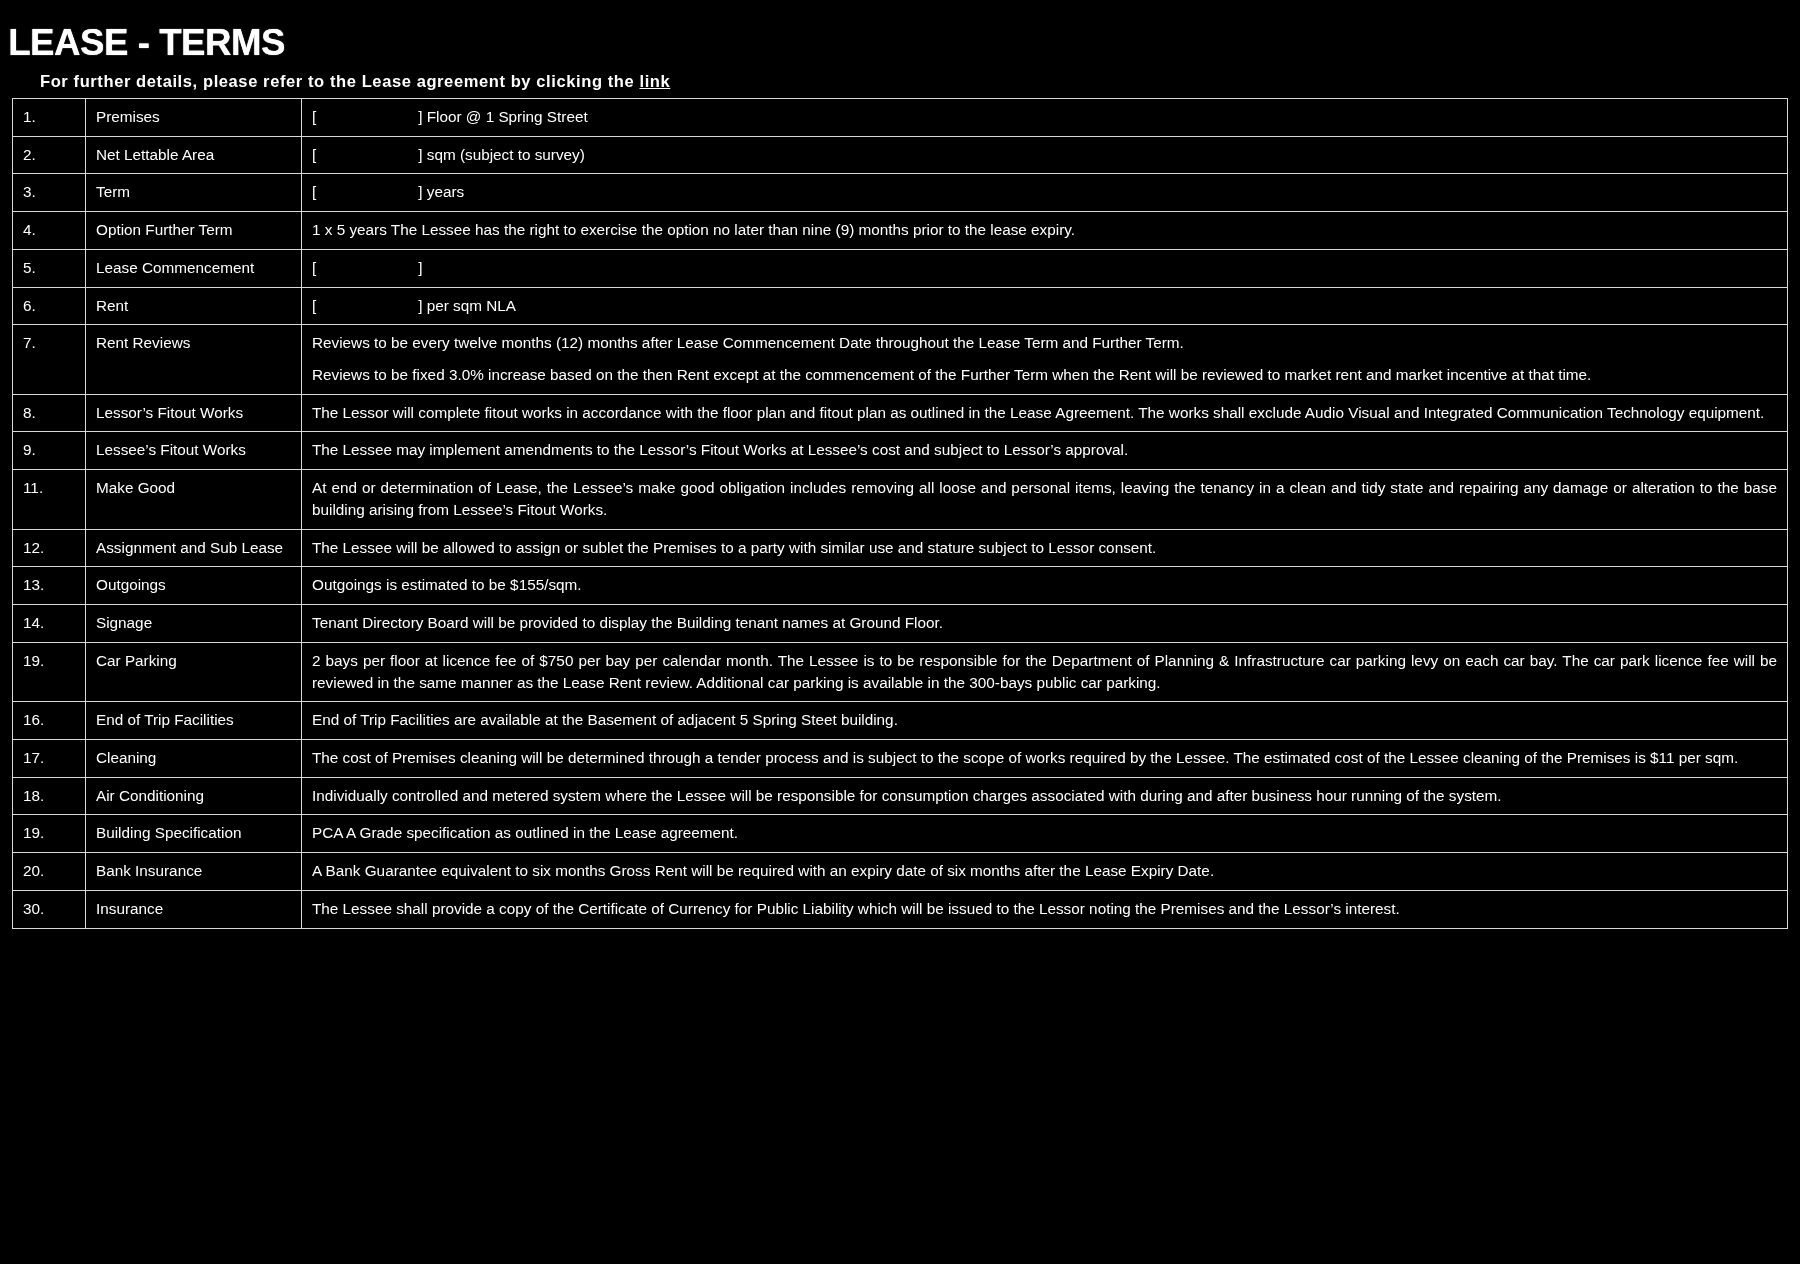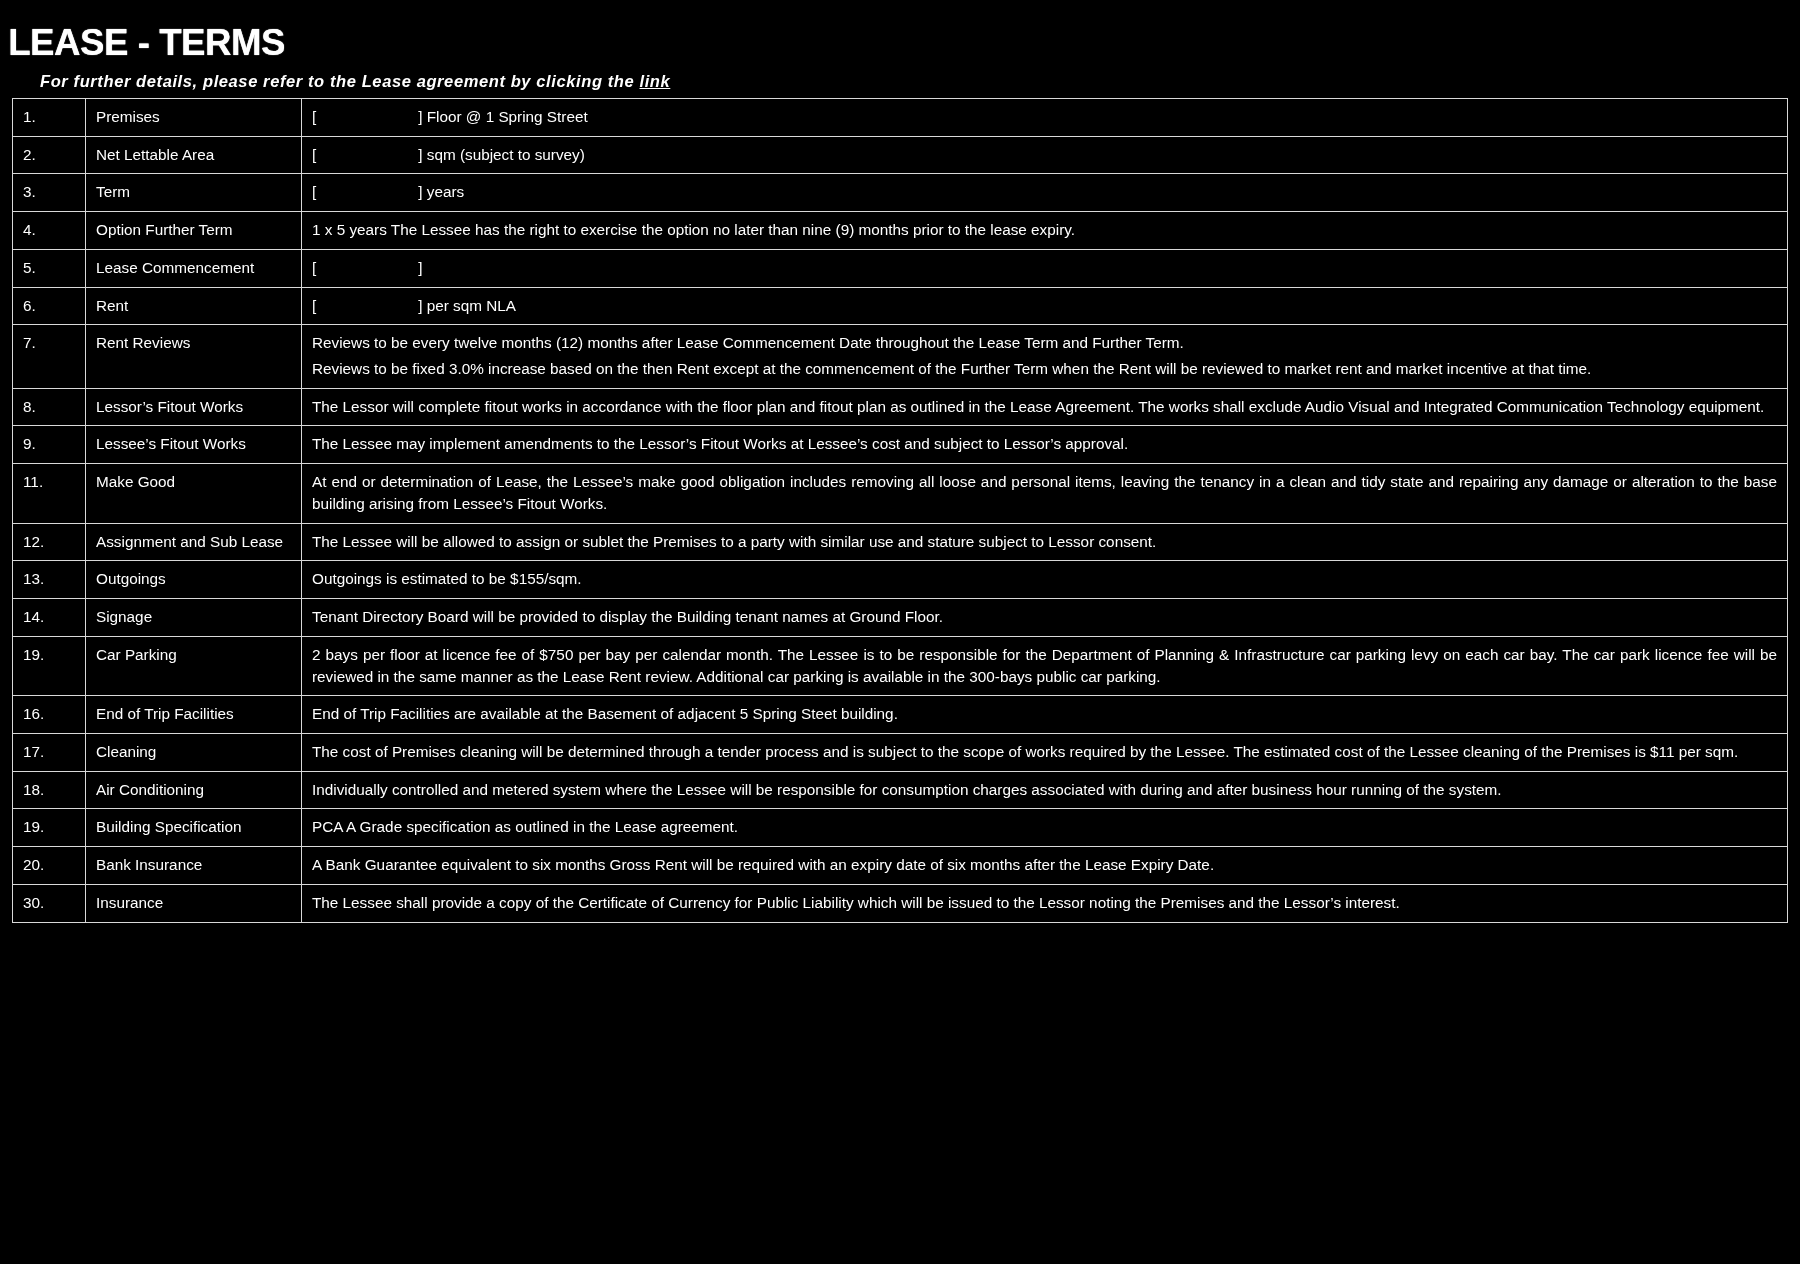--- a/index.html
+++ b/index.html
@@ -40,21 +40,20 @@
     text-shadow: 0 0 1px #fff;
   }
   .header-note {
     padding-left: 40px;
     padding-top: 6px;
     font-size: 16.5px;
     font-weight: bold;
     letter-spacing: 0.6px;
     line-height: 1.45;
     color: #ffffff;
-    font-style: italic;
   }
   .header-note .line1 { white-space: nowrap; }
   .header-note .line2 { white-space: nowrap; padding-left: 48px; }
   .link-word {
     text-decoration: underline;
     color: #ffffff;
   }
   .url {
     text-decoration: underline;
     color: #ffffff;
@@ -91,21 +90,21 @@
     width: 195px;
   }
   td.col-value {
     width: auto;
   }
   .bracket-gap {
     display: inline-block;
     width: 102px;
   }
   .p2 {
-    margin-top: 4px;
+    margin-top: 10px;
   }
   .justify {
     text-align: justify;
     text-justify: inter-word;
   }
 </style>
 </head>
 <body>
 
 <div class="header">

